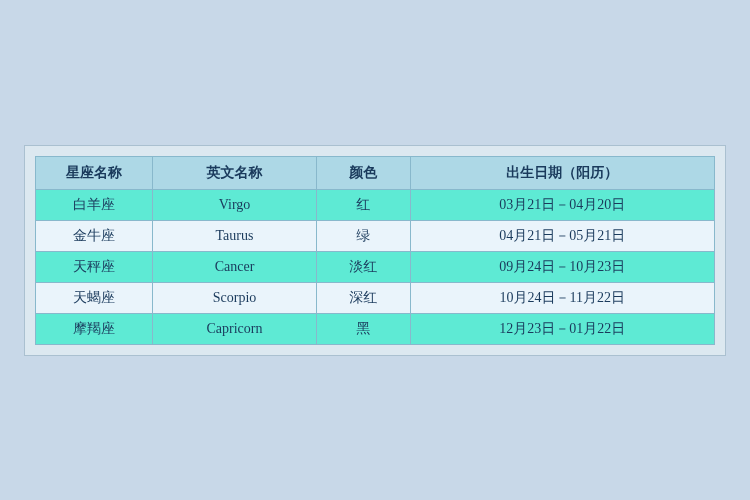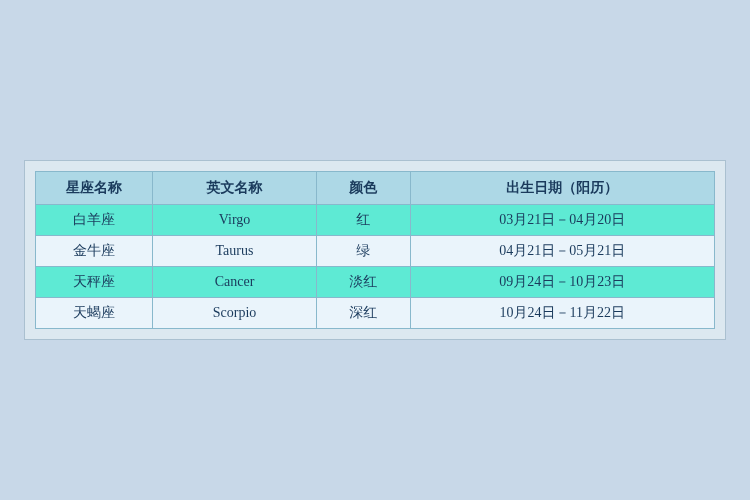--- a/index.html
+++ b/index.html
@@ -89,15 +89,21 @@
           <td>Cancer</td>
           <td>淡红</td>
           <td>09月24日－10月23日</td>
         </tr>
         <tr>
           <td>天蝎座</td>
           <td>Scorpio</td>
           <td>深红</td>
           <td>10月24日－11月22日</td>
         </tr>
+        <tr>
+          <td>摩羯座</td>
+          <td>Capricorn</td>
+          <td>黑</td>
+          <td>12月23日－01月22日</td>
+        </tr>
       </tbody>
   </table>
 </div>
 
 </body></html>

